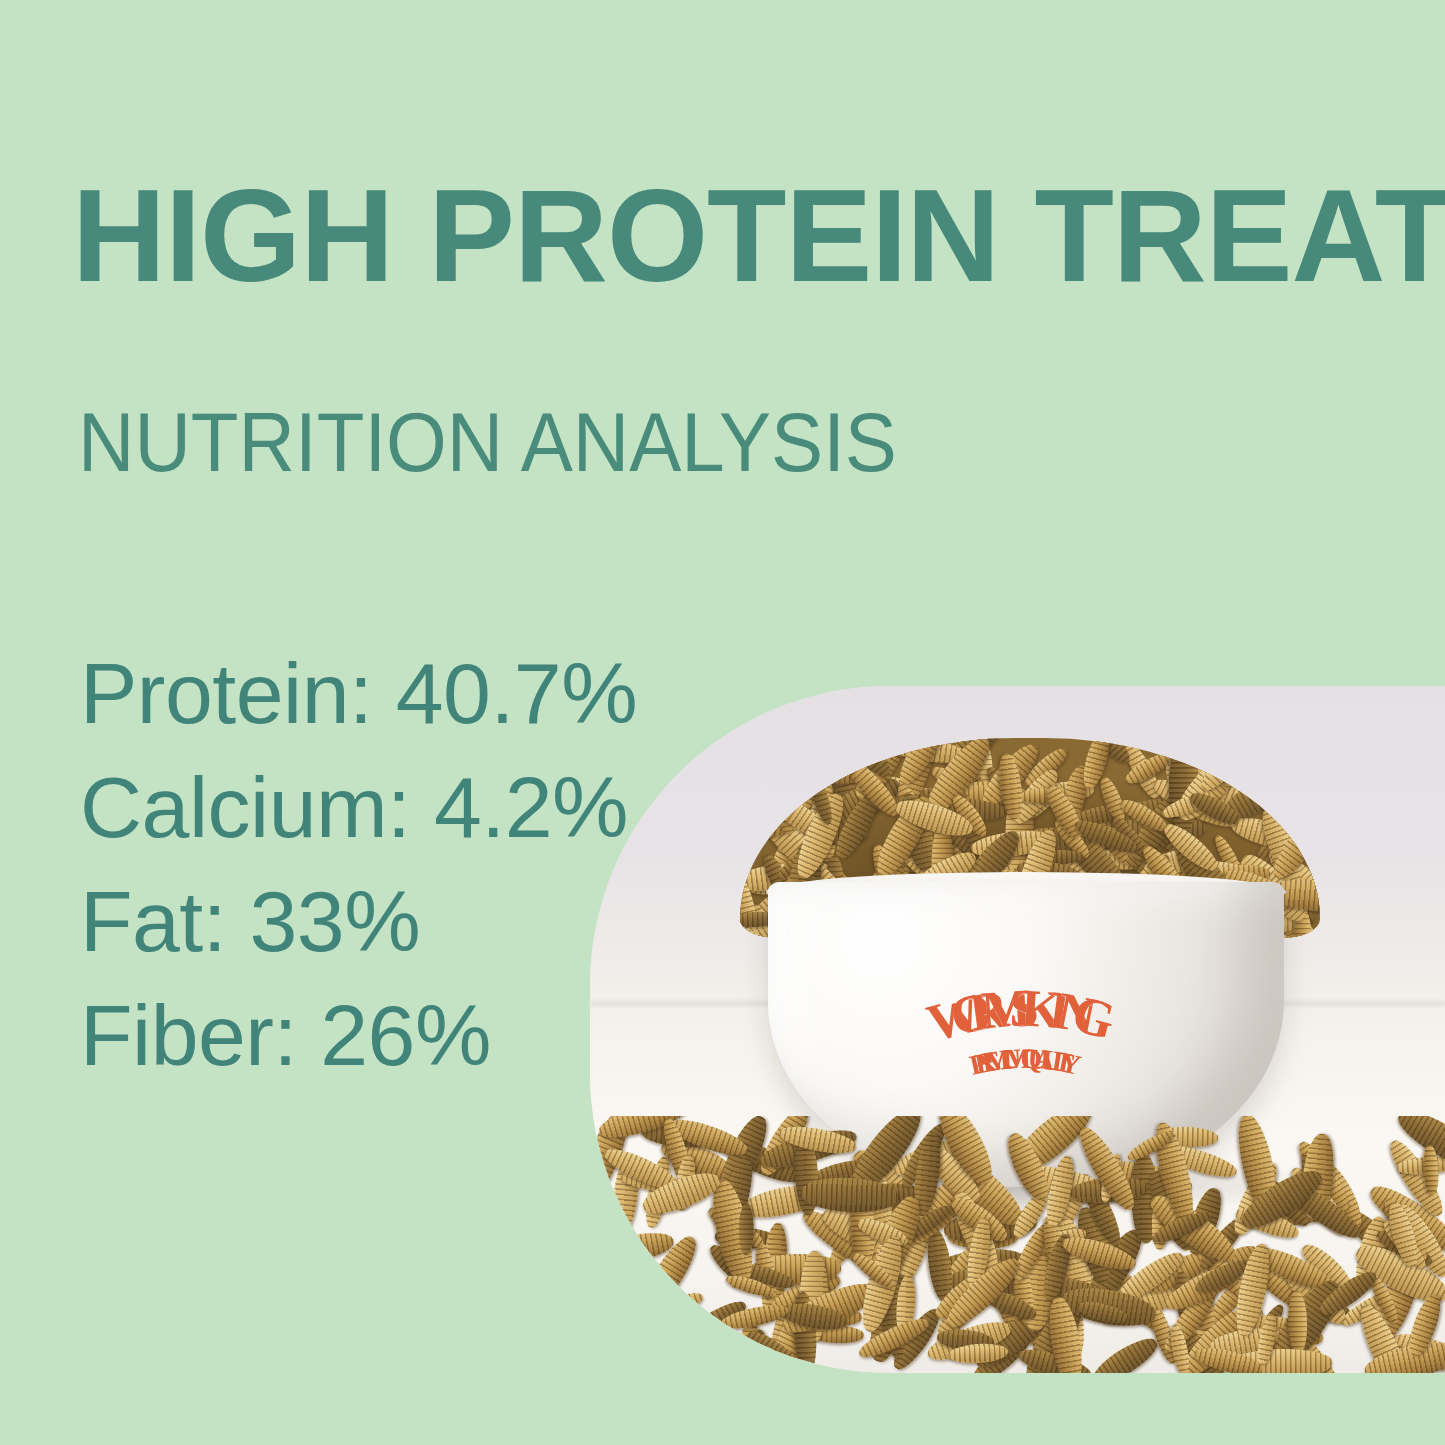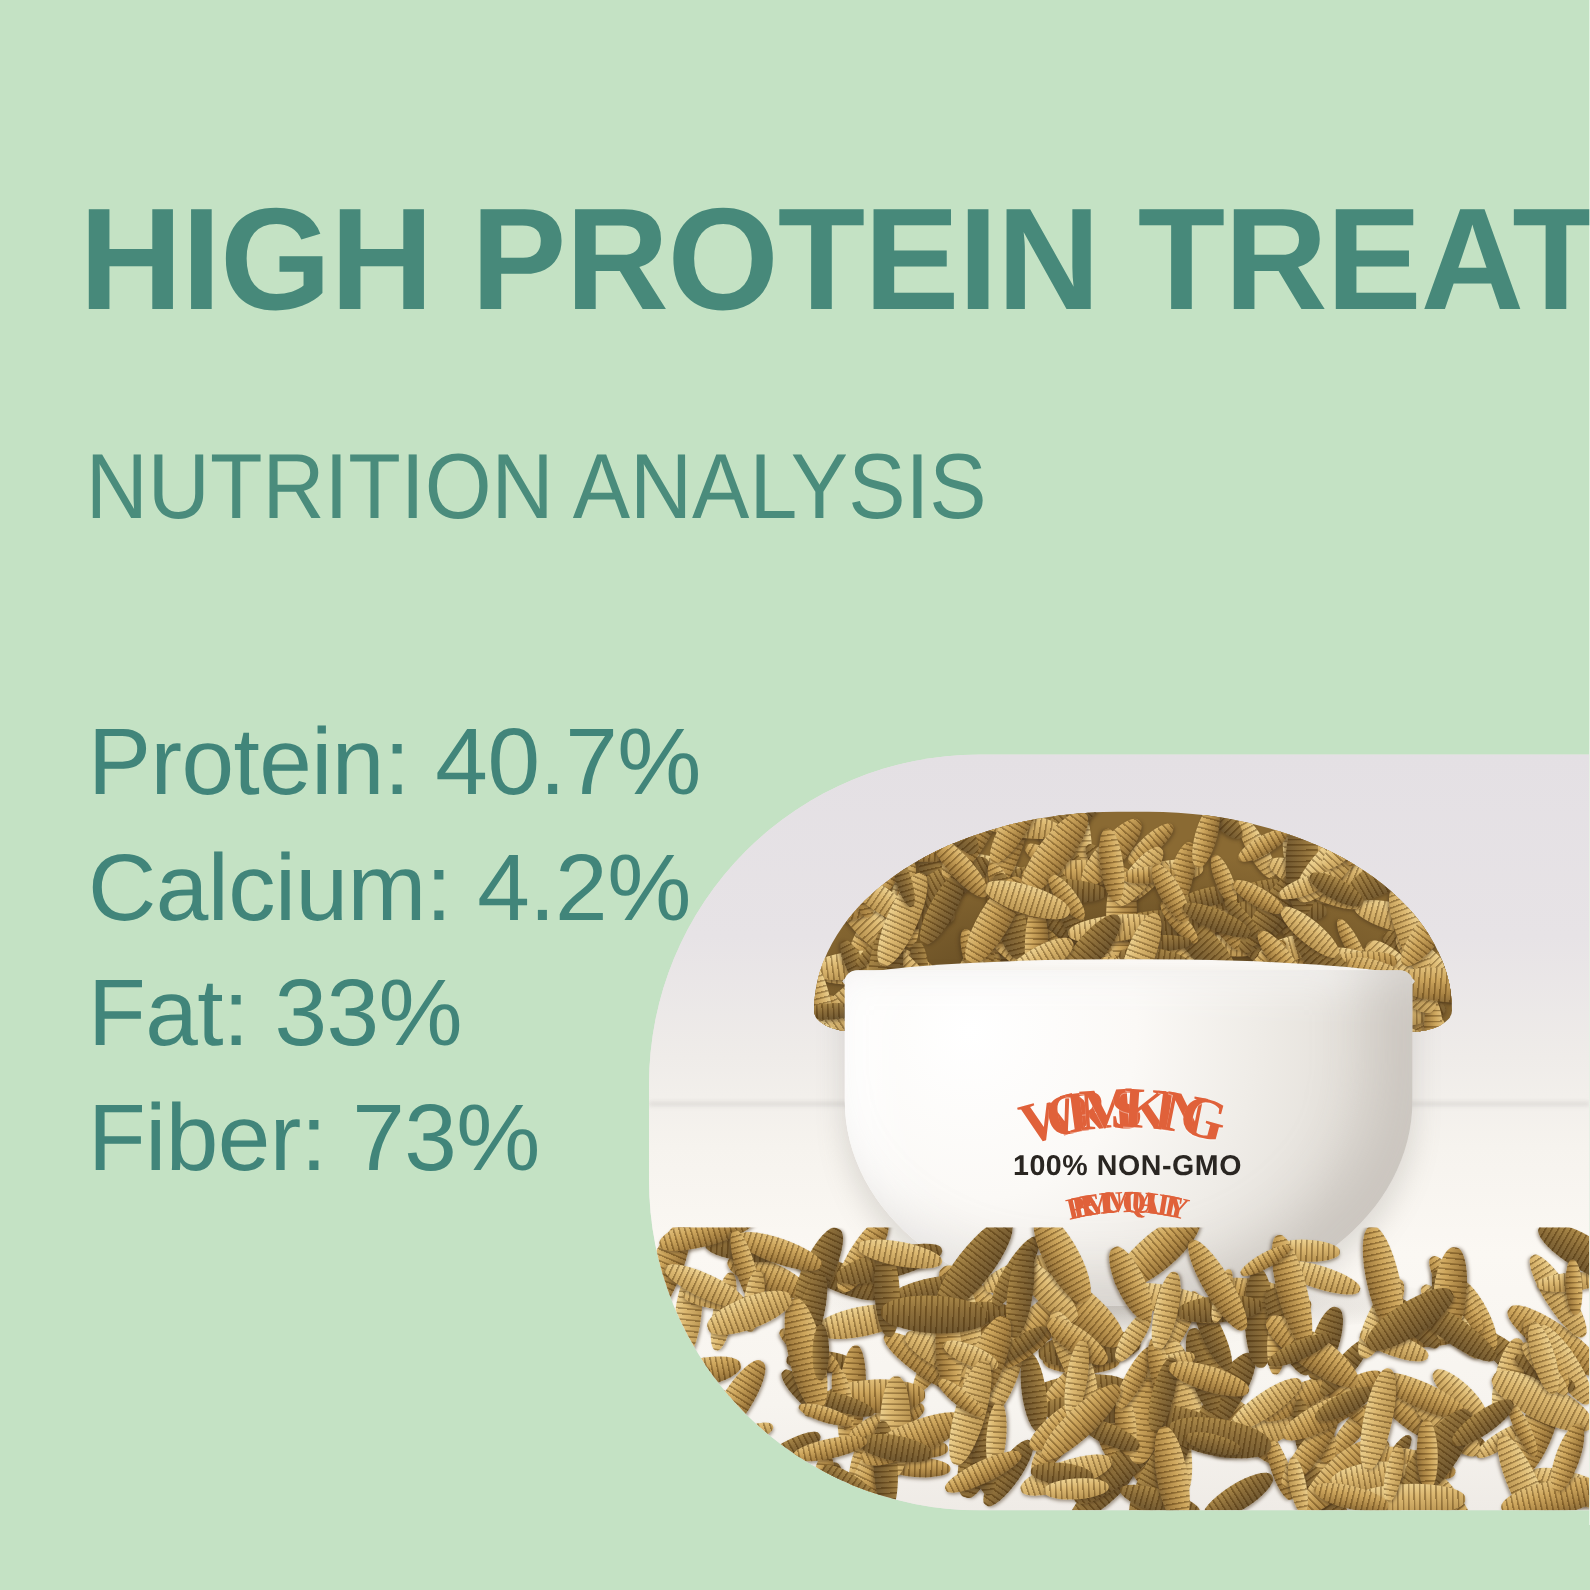--- a/index.html
+++ b/index.html
@@ -239,21 +239,21 @@
 <div class="canvas">
 
   <div class="headline">HIGH PROTEIN TREATS</div>
 
   <div class="subhead">NUTRITION ANALYSIS</div>
 
   <ul class="nutrition-list">
     <li>Protein: 40.7%</li>
     <li>Calcium: 4.2%</li>
     <li>Fat: 33%</li>
-    <li>Fiber: 73%</li>
+    <li>Fiber: 26%</li>
   </ul>
 
   <div class="photo-panel">
     <div class="photo-bg"></div>
 
     <div class="bowl-shadow"></div>
 
     <div class="heap" id="heap">
         <div class="larva" style="width: 59.8px; height: 18.8px; left: 542.6px; top: 144px; transform: rotate(5.3deg);"></div>
         <div class="larva light" style="width: 88.1px; height: 23.6px; left: 534.4px; top: 45.2px; transform: rotate(-55.2deg);"></div>
@@ -525,21 +525,20 @@
           <span style="transform: translateX(-50%) translateY(0px) rotate(-15deg);">W</span>
           <span style="transform: translateX(-50%) translateY(0px) rotate(-11.25deg);">O</span>
           <span style="transform: translateX(-50%) translateY(0px) rotate(-7.5deg);">R</span>
           <span style="transform: translateX(-50%) translateY(0px) rotate(-3.75deg);">M</span>
           <span style="transform: translateX(-50%) translateY(0px) rotate(0deg);">S</span>
           <span style="transform: translateX(-50%) translateY(0px) rotate(3.75deg);">K</span>
           <span style="transform: translateX(-50%) translateY(0px) rotate(7.5deg);">I</span>
           <span style="transform: translateX(-50%) translateY(0px) rotate(11.25deg);">N</span>
           <span style="transform: translateX(-50%) translateY(0px) rotate(15deg);">G</span>
         </div>
-      <div class="logo-sub">100% NON-GMO</div>
       <div class="logo-arc2" id="logo-tagline">
           <span style="transform: translateX(-50%) translateY(0px) rotate(-13deg);">P</span>
           <span style="transform: translateX(-50%) translateY(0px) rotate(-11.1429deg);">R</span>
           <span style="transform: translateX(-50%) translateY(0px) rotate(-9.28571deg);">E</span>
           <span style="transform: translateX(-50%) translateY(0px) rotate(-7.42857deg);">M</span>
           <span style="transform: translateX(-50%) translateY(0px) rotate(-5.57143deg);">I</span>
           <span style="transform: translateX(-50%) translateY(0px) rotate(-3.71429deg);">U</span>
           <span style="transform: translateX(-50%) translateY(0px) rotate(-1.85714deg);">M</span>
           <span style="transform: translateX(-50%) translateY(0px) rotate(0deg);">&nbsp;</span>
           <span style="transform: translateX(-50%) translateY(0px) rotate(1.85714deg);">Q</span>

